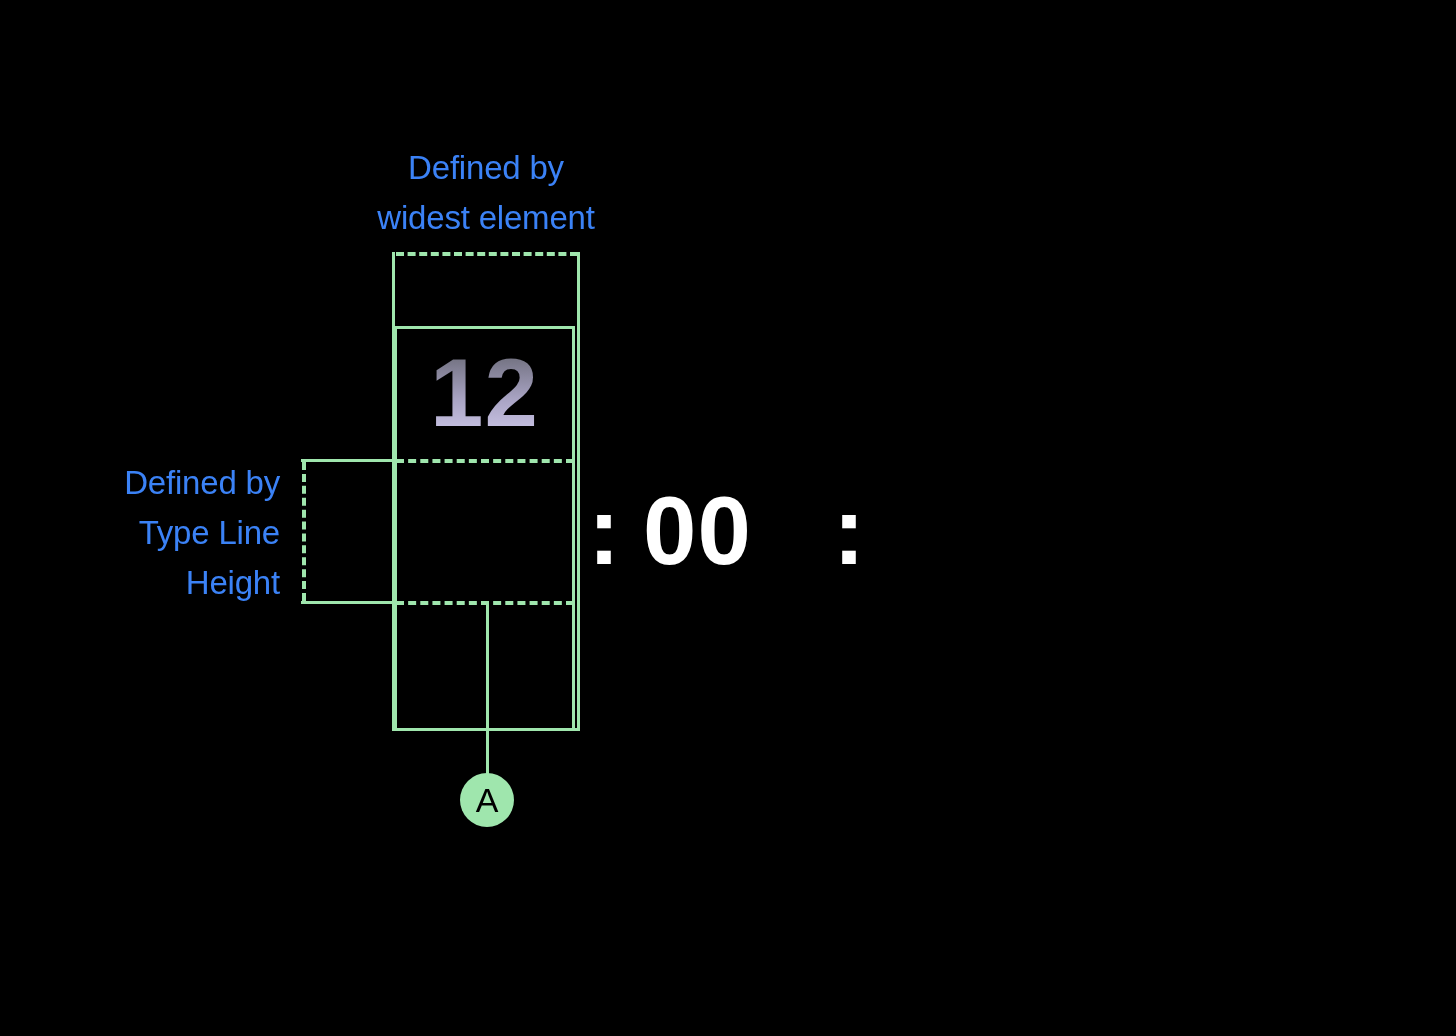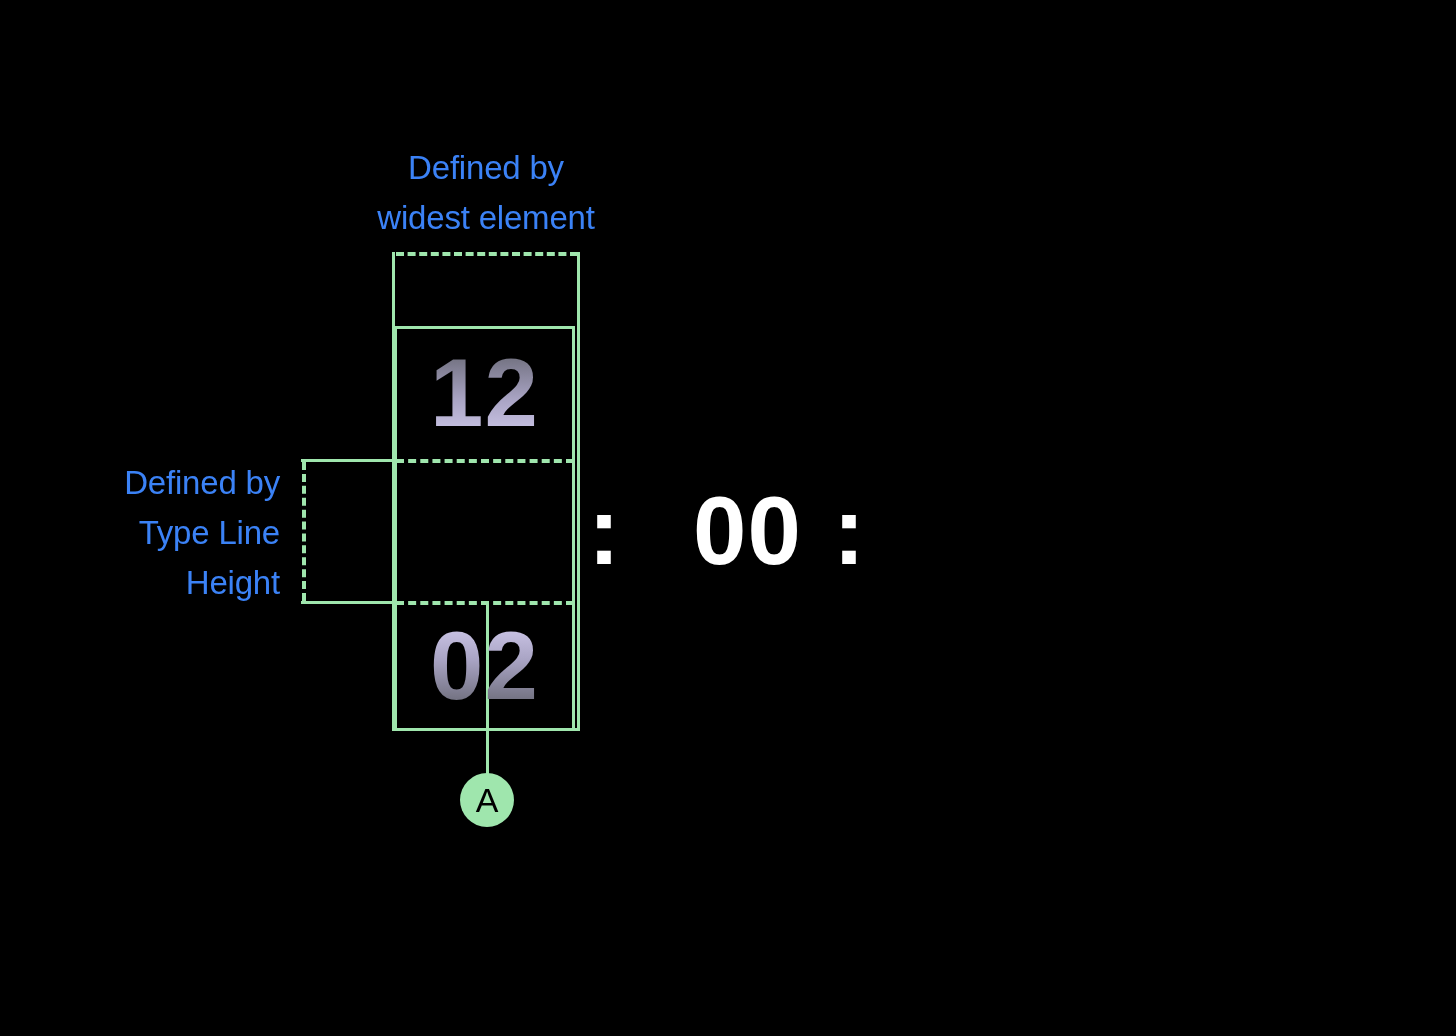--- a/index.html
+++ b/index.html
@@ -156,21 +156,21 @@
     color: #ffffff;
     font-size: 96px;
     font-weight: 700;
     line-height: 140px;
     letter-spacing: 1px;
     top: 461px;
     white-space: pre;
   }
 
   #time-colon-1 { left: 588px; }
-  #time-minutes { left: 693px; text-align: right; }
+  #time-minutes { left: 643px; text-align: right; }
   #time-colon-2 { left: 833px; }
   #time-meridiem { left: 875px; }
 </style>
 </head>
 <body>
 
 <div id="canvas">
 
   <div class="annot-label" id="label-widest">Defined by
 widest element</div>
@@ -194,21 +194,20 @@
   <div class="h-line" id="dim-arm-top"></div>
   <div class="h-line" id="dim-arm-bottom"></div>
   <div class="v-dash" id="dim-vert"></div>
 
   <div class="v-line" id="leader-line"></div>
   <div id="marker-a">A</div>
 
   <div class="digit" id="digit-prev">12</div>
 
 
-  <div class="digit" id="digit-next">02</div>
 
   <div class="time-part" id="time-colon-1">:</div>
 
   <div class="time-part" id="time-minutes">00</div>
 
   <div class="time-part" id="time-colon-2">:</div>
 
 
 </div>
 

